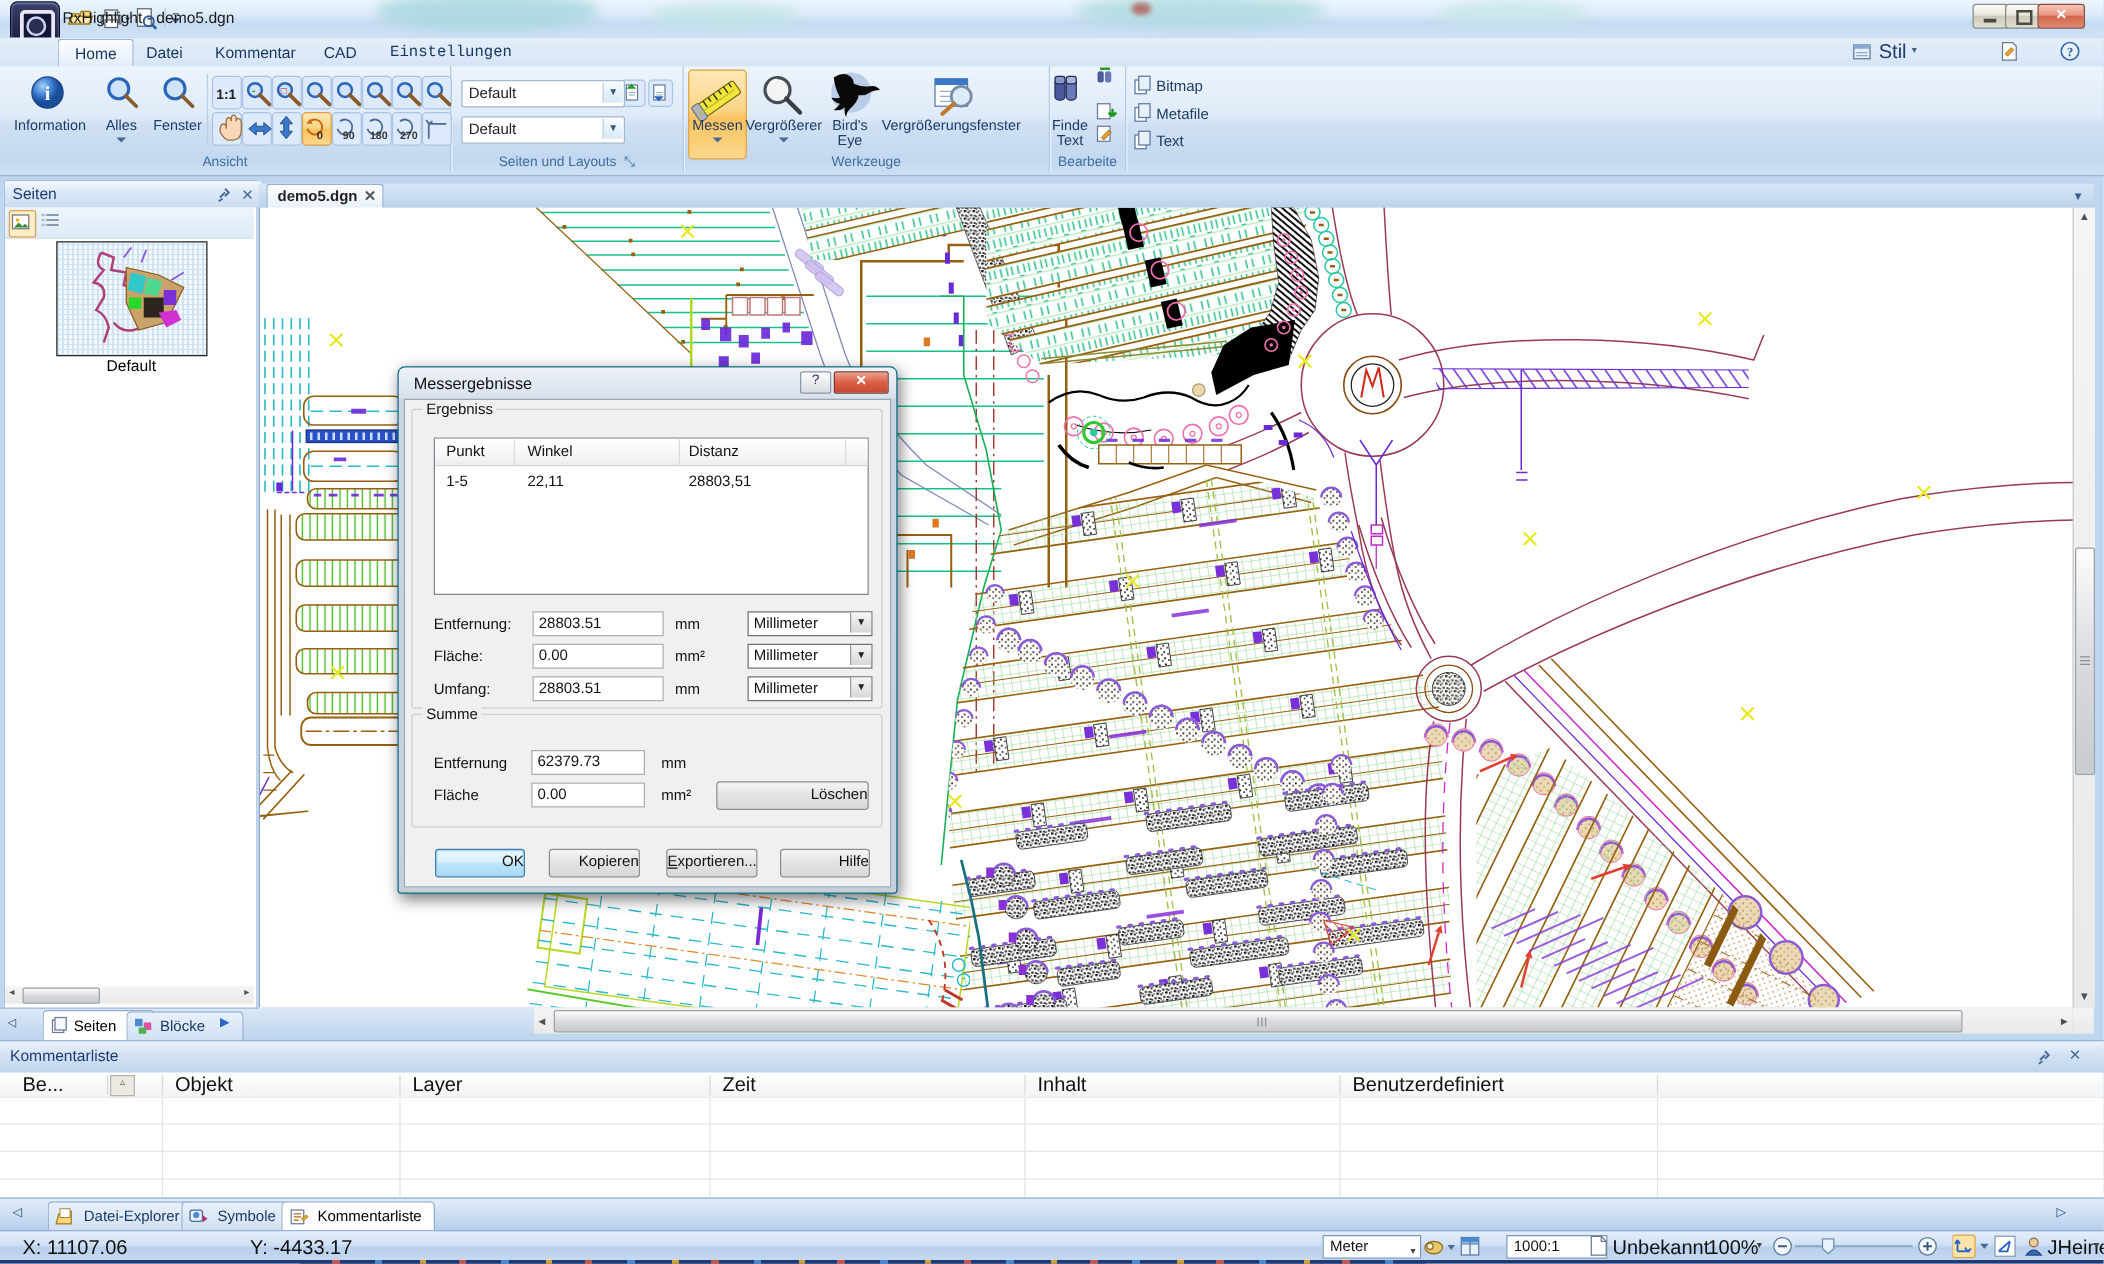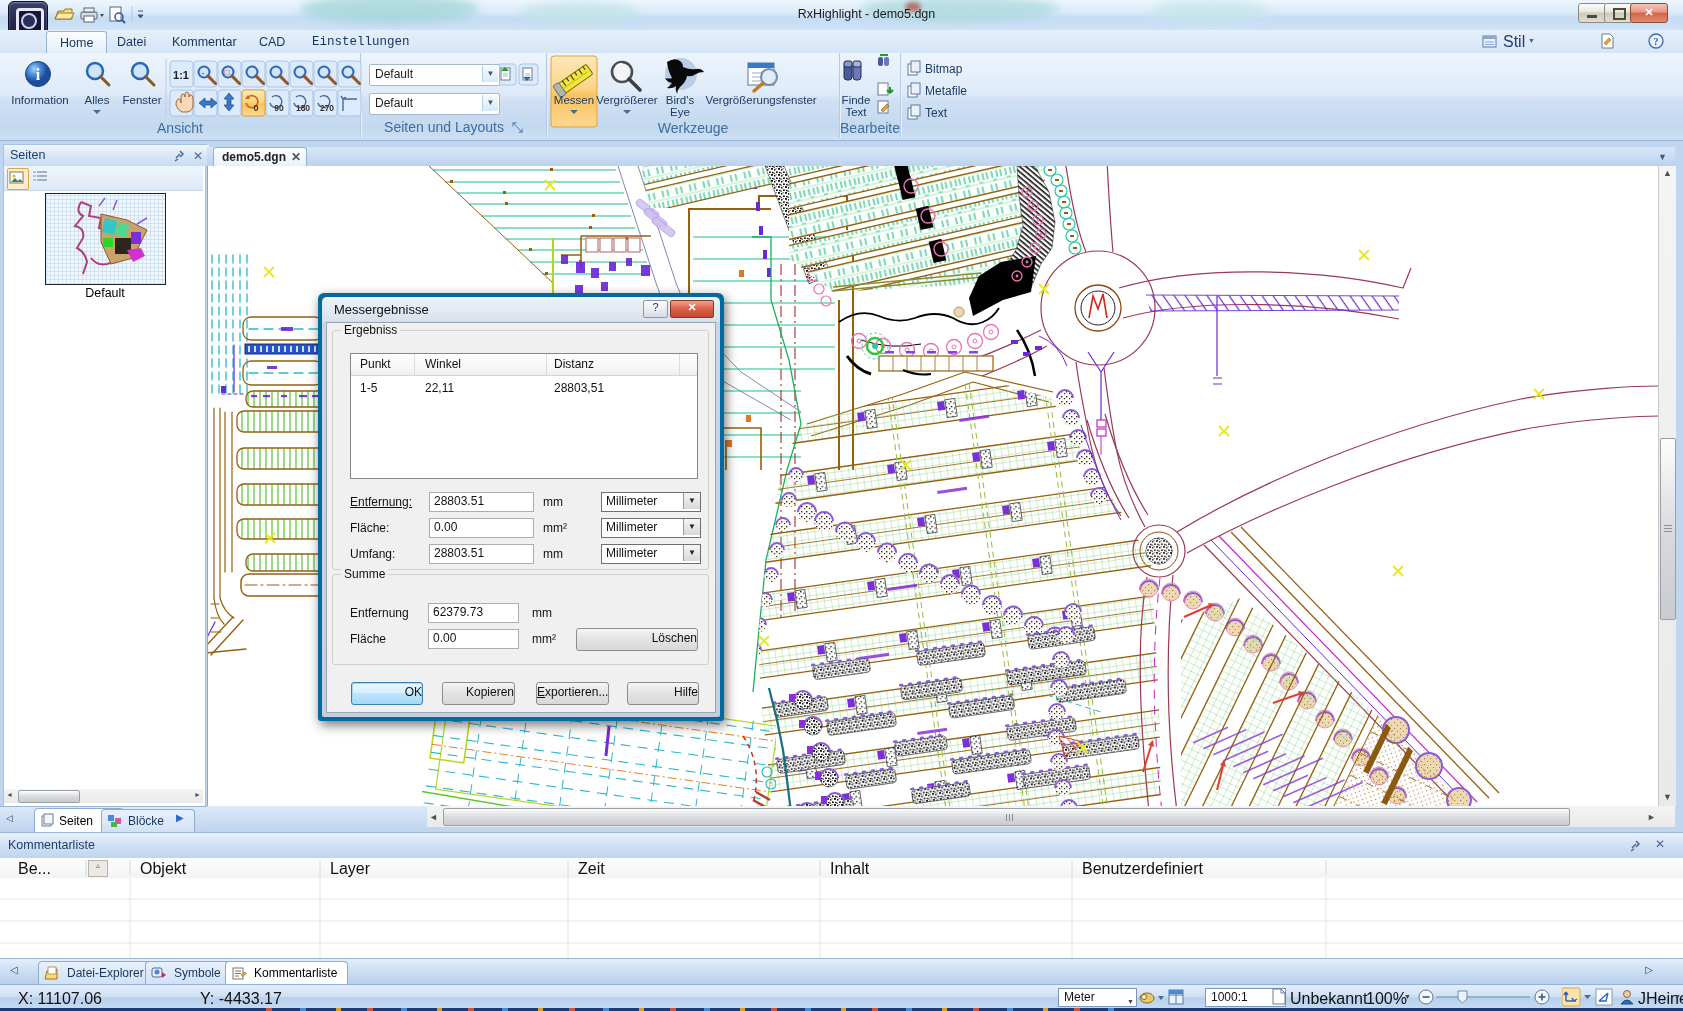--- a/index.html
+++ b/index.html
@@ -8,51 +8,51 @@
 
 #titlebar{left:0;top:0;width:1683px;height:30px;
  background:linear-gradient(#eef6fd 0%,#dcebfa 40%,#c6dcf3 60%,#cfe2f6 100%);
  border-bottom:1px solid #9ab6d7;overflow:hidden;}
 .tblob{position:absolute;border-radius:50%;filter:blur(5px);opacity:.75;}
 #apybtn{left:8px;top:1px;width:38px;height:38px;background:linear-gradient(#3a3f66,#14163a);
  border:1px solid #0a0c24;border-radius:6px;box-shadow:inset 0 1px 2px #8089c0;}
 #apybtn .c1{position:absolute;left:7px;top:6px;width:22px;height:22px;border:3px solid #e8e8f4;border-radius:4px;background:#14163a;}
 #apybtn .c2{position:absolute;left:12px;top:11px;width:12px;height:12px;border:2px solid #cfd4ee;border-radius:50%;background:#2a2e55;}
 .qat{position:absolute;top:3px;height:22px;display:flex;align-items:center;}
-#wtitle{left:50px;right:0;top:7px;text-align:center;color:#1a1a1a;font-size:12.5px;}
+#wtitle{left:50px;right:0;top:7px;text-align:left;color:#1a1a1a;font-size:12.5px;}
 .winbtn{position:absolute;top:3px;width:27px;height:18px;border:1px solid #8a8a85;border-radius:3px;
  background:linear-gradient(#fdfdfb,#e8e5da 45%,#cfcaba 50%,#e0dccf);text-align:center;line-height:16px;
  font-size:11px;color:#3a3a3a;font-weight:bold;}
 
 #tabrow{left:0;top:30px;width:1683px;height:23px;background:linear-gradient(#e6effb,#d5e5f6);}
 .rtab{position:absolute;top:1px;height:22px;padding:0 13px;line-height:22px;color:#15355e;font-size:12.5px;}
 .rtab.active{background:linear-gradient(#fbfdff,#edf4fc 60%,#dfecf9);border:1px solid #98b3d4;border-bottom:none;
  border-radius:3px 3px 0 0;color:#15355e;}
 
 #ribbon{left:0;top:53px;width:1683px;height:87px;
  background:linear-gradient(#edf4fc 0%,#dfebf9 45%,#cfe0f3 55%,#c3d8ef 85%,#cddff4 100%);
  border-bottom:1px solid #98b3d4;}
 .rgroup{position:absolute;top:0;height:85px;border-right:1px solid #b4cbe6;box-shadow:1px 0 0 #e8f1fb;}
-.rglabel{position:absolute;bottom:2px;left:0;right:0;text-align:center;color:#3e6d9e;font-size:14px;}
+.rglabel{position:absolute;bottom:2px;left:0;right:0;text-align:center;color:#3e6d9e;font-size:11px;}
 .combo{position:absolute;height:20px;background:#fff;border:1px solid #a3b8d1;border-radius:2px;font-size:12px;
  line-height:18px;padding-left:5px;color:#222;}
 .combo .da{position:absolute;right:1px;top:1px;width:15px;height:16px;background:linear-gradient(#f6fbfe,#d7e9f7);
  border-left:1px solid #b9cfe4;text-align:center;line-height:15px;font-size:8px;color:#3a5a7a;}
 
 #leftpanel{left:3px;top:144px;width:201px;height:662px;background:#fff;border:1px solid #a6c2e2;}
 .phead{background:linear-gradient(#f2f7fd,#d8e7f7 50%,#c8dcf1);color:#1e3c6e;}
 #canvtabs{left:207px;top:147px;width:1468px;height:19px;background:linear-gradient(#d8e7f7,#bcd2ec);border-bottom:1px solid #94b0d4;}
 #canvas{left:207px;top:166px;width:1451px;height:640px;background:#fff;border-left:1px solid #8aa5c5;}
 
 .sb{background:linear-gradient(#f4f4f4,#e9e9e9);}
 .sbthumb{background:linear-gradient(#fdfdfd,#d9dbde 50%,#c8cbd0);border:1px solid #9aa0a8;border-radius:2px;}
 .sbarrow{color:#4a5056;text-align:center;font-size:9px;}
 
 #dialog{left:318px;top:293px;width:398px;height:420px;background:#4d7c0f;
- border:4px solid #0369a1;border-radius:6px 6px 3px 3px;
+ border:1px solid #0369a1;border-radius:6px 6px 3px 3px;
  box-shadow:2px 4px 12px rgba(0,0,0,.55);}
 #dlgframe{position:absolute;left:0;top:0;right:0;bottom:0;border-radius:5px 5px 2px 2px;
  background:linear-gradient(#eef3f9,#d9e1eb 24px,#ccd5e1 25px,#c6d0dd);}
 #dlgclient{position:absolute;left:4px;top:25px;right:4px;bottom:4px;background:#f0f0f0;border:1px solid #9aa6b4;}
 .group{position:absolute;border:1px solid #d0d0c8;border-radius:3px;}
 .group>span{position:absolute;top:-8px;left:8px;background:#f0f0f0;padding:0 3px;font-size:12px;color:#111;}
 .tfield{position:absolute;height:18px;background:#fff;border:1px solid #abadb3;font-size:12px;line-height:17px;padding-left:4px;color:#111;}
 .dcombo{position:absolute;height:18px;background:#fff;border:1px solid #707070;font-size:12px;line-height:17px;padding-left:4px;color:#111;}
 .dcombo .db{position:absolute;right:0;top:0;width:16px;height:16px;background:linear-gradient(#f5f5f5,#d8d8d8);border-left:1px solid #9a9a9a;text-align:center;font-size:8px;line-height:15px;color:#222;}
 .dbtn{position:absolute;height:21px;background:linear-gradient(#f5f5f5,#e4e4e4 45%,#d8d8d8);border:1px solid #8e8e8e;border-radius:3px;text-align:right;font-size:12px;line-height:19px;color:#111;}
@@ -1341,21 +1341,21 @@
    <div style="position:absolute;left:63px;top:0;width:1px;height:21px;background:#dcdcdc;"></div>
    <div style="position:absolute;left:195px;top:0;width:1px;height:21px;background:#dcdcdc;"></div>
    <div style="position:absolute;left:328px;top:0;width:1px;height:21px;background:#dcdcdc;"></div>
    <span class="dlbl" style="left:9px;top:3px;">Punkt</span>
    <span class="dlbl" style="left:74px;top:3px;">Winkel</span>
    <span class="dlbl" style="left:203px;top:3px;">Distanz</span>
    <span class="dlbl" style="left:9px;top:27px;">1-5</span>
    <span class="dlbl" style="left:74px;top:27px;">22,11</span>
    <span class="dlbl" style="left:203px;top:27px;">28803,51</span>
  </div>
- <span class="dlbl" style="left:28px;top:198px;text-decoration:underline;">Entfernung:</span>
+ <span class="dlbl" style="left:28px;top:198px;">Entfernung:</span>
  <div class="tfield" style="left:107px;top:195px;width:99px;">28803.51</div>
  <span class="dlbl" style="left:221px;top:198px;">mm</span>
  <div class="dcombo" style="left:279px;top:195px;width:94px;">Millimeter<div class="db">▼</div></div>
  <span class="dlbl" style="left:28px;top:224px;">Fläche:</span>
  <div class="tfield" style="left:107px;top:221px;width:99px;">0.00</div>
  <span class="dlbl" style="left:221px;top:224px;">mm²</span>
  <div class="dcombo" style="left:279px;top:221px;width:94px;">Millimeter<div class="db">▼</div></div>
  <span class="dlbl" style="left:28px;top:250px;">Umfang:</span>
  <div class="tfield" style="left:107px;top:247px;width:99px;">28803.51</div>
  <span class="dlbl" style="left:221px;top:250px;">mm</span>

